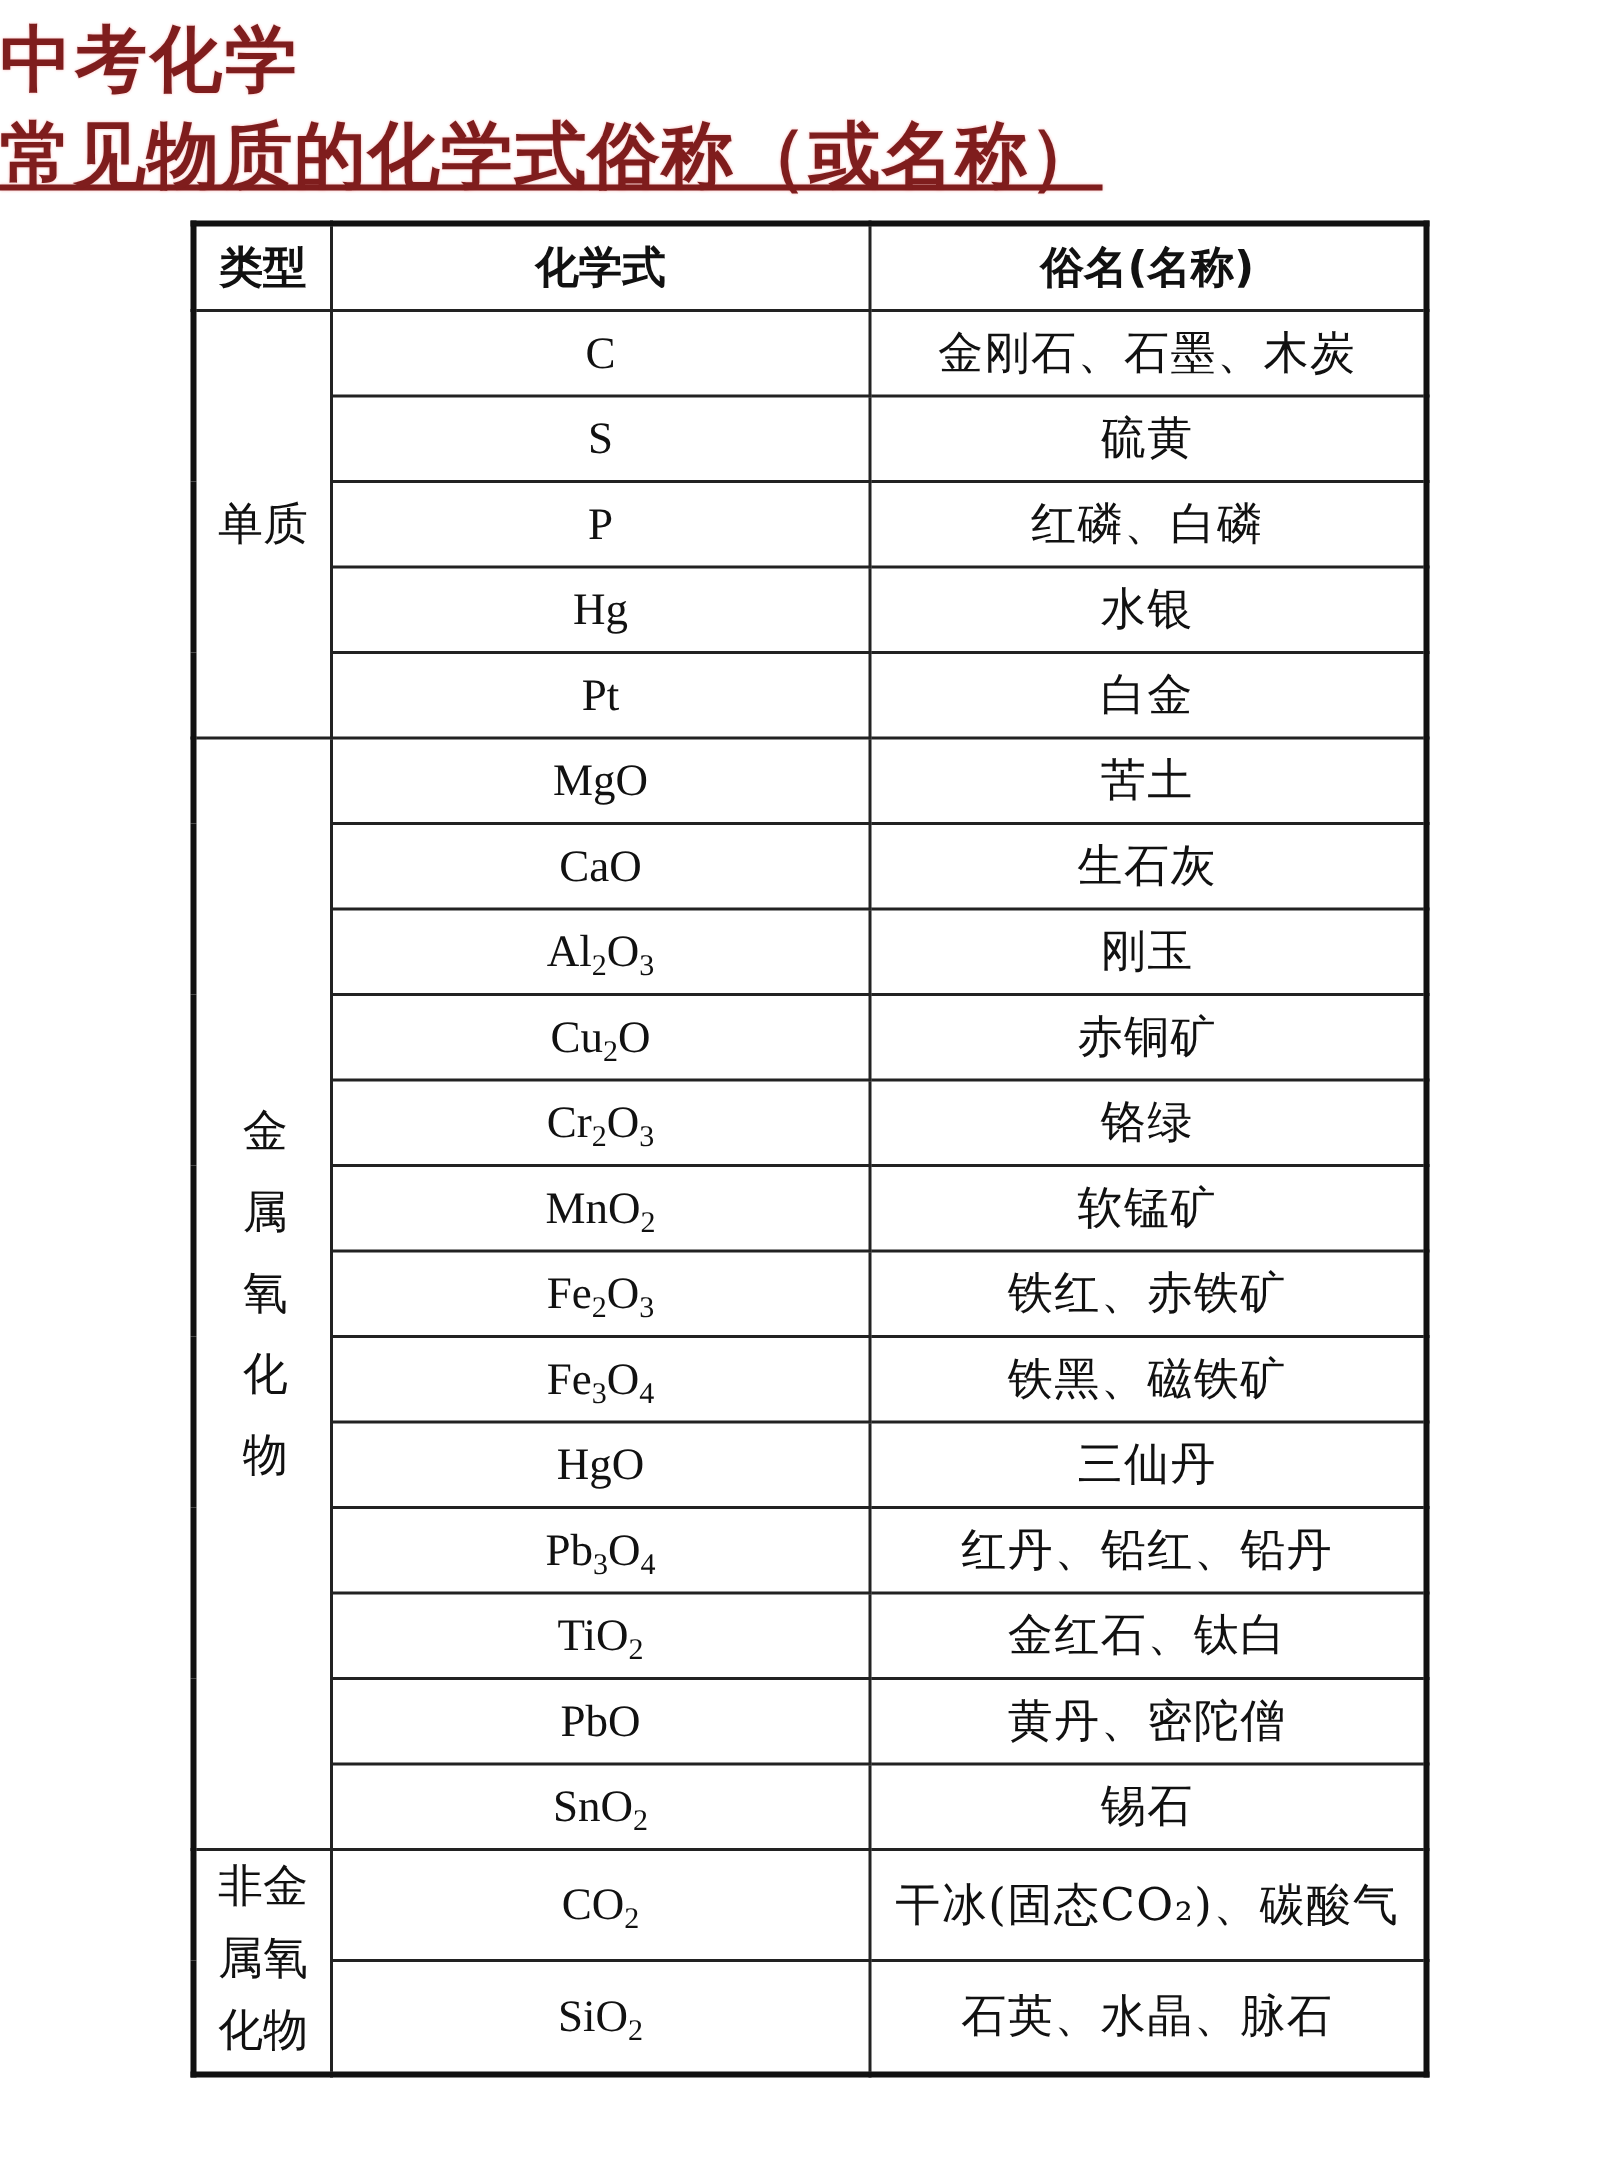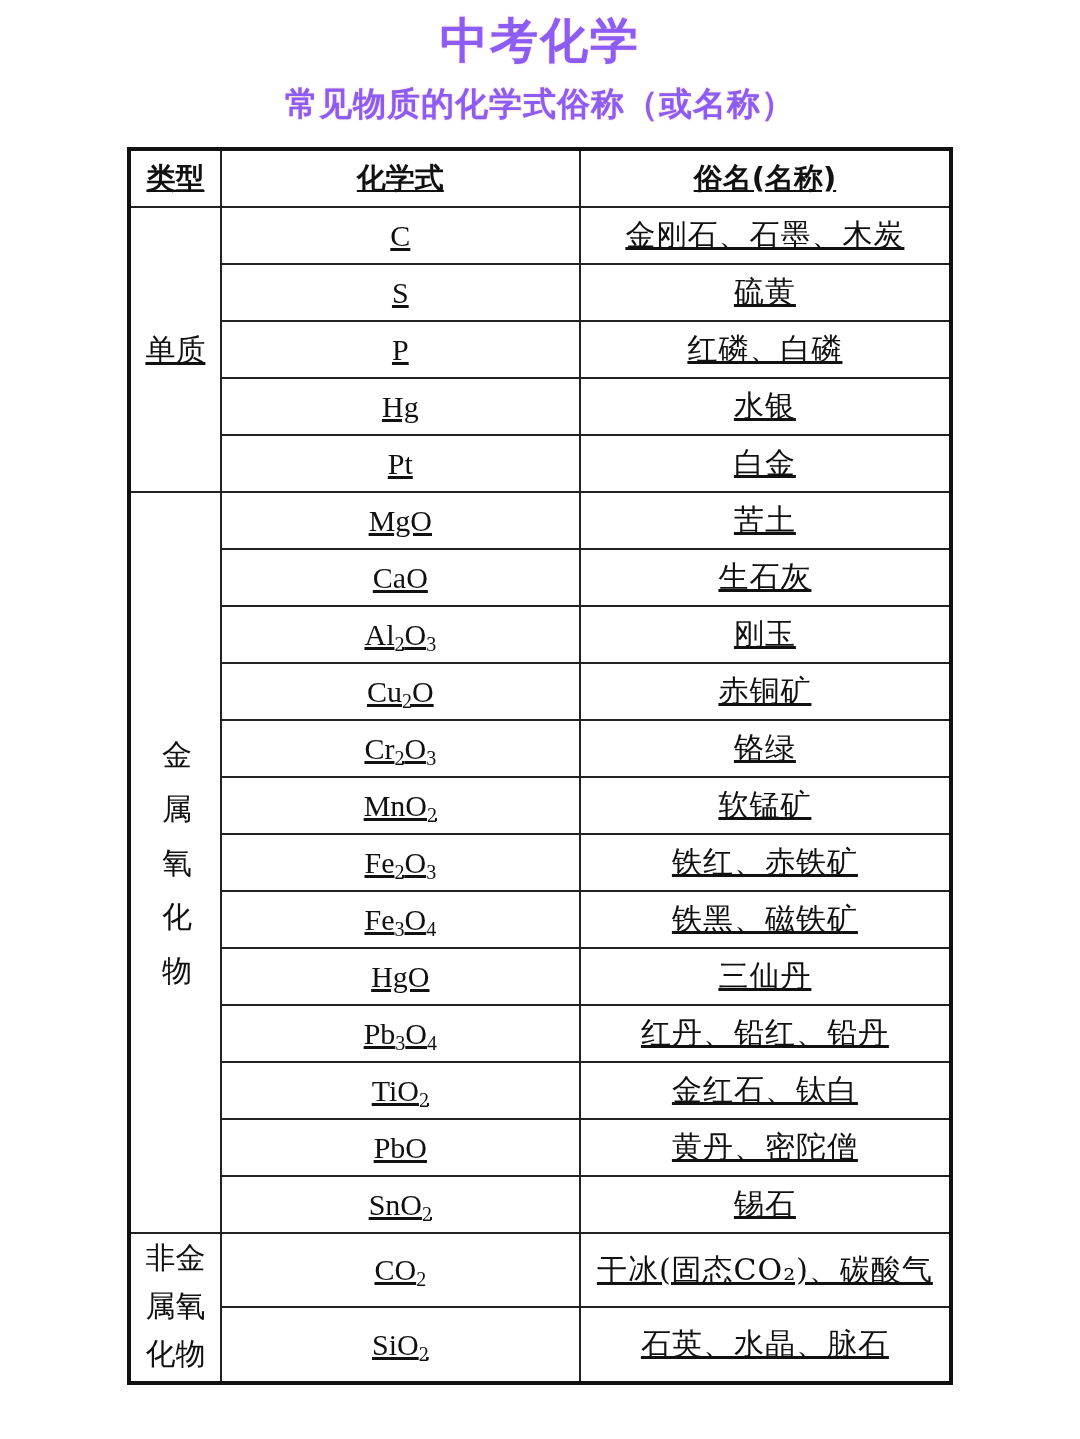--- a/index.html
+++ b/index.html
@@ -1,27 +1,27 @@
 <!DOCTYPE html>
 <html><head>
   <meta charset="utf-8">
   <style>
     html, body { margin: 0; padding: 0; background: #ffffff; }
     body { width: 1080px; height: 1439px; position: relative; overflow: hidden; }
     .title {
-      position: absolute; left: 0; width: 1080px; text-align: center;
-      color: #8b5cf6; font-family: "DejaVu Sans", sans-serif; font-weight: bold;
+      position: absolute; left: 0; width: 1080px; 
+      color: #7f1d1d; font-family: "DejaVu Sans", sans-serif; font-weight: bold;
       text-shadow: 0 0 2px #f5b5b5;
     }
     .title1 { top: 10px; font-size: 48px; line-height: 60px; letter-spacing: 2px; }
-    .title2 { top: 72px; font-size: 33px; line-height: 64px; letter-spacing: 1px; }
+    .title2 { top: 72px; font-size: 48px; line-height: 64px; letter-spacing: 1px; text-decoration: underline; }
     table.chem {
       position: absolute; left: 127px; top: 147px; width: 826px;
       border-collapse: collapse; border: 4px solid #111;
-      font-family: "DejaVu Serif", serif; color: #111; text-decoration: underline;
+      font-family: "DejaVu Serif", serif; color: #111;
     }
     table.chem td, table.chem th {
       border: 2px solid #222; text-align: center; vertical-align: middle; padding: 0;
     }
     table.chem th {
       height: 55px; font-family: "DejaVu Sans", sans-serif; font-weight: bold; font-size: 29px;
     }
     table.chem td { height: 55px; font-size: 30px; }
     col.c1 { width: 92px; } col.c2 { width: 361px; } col.c3 { width: 373px; }
     .type { font-size: 30px; line-height: 54px; }

